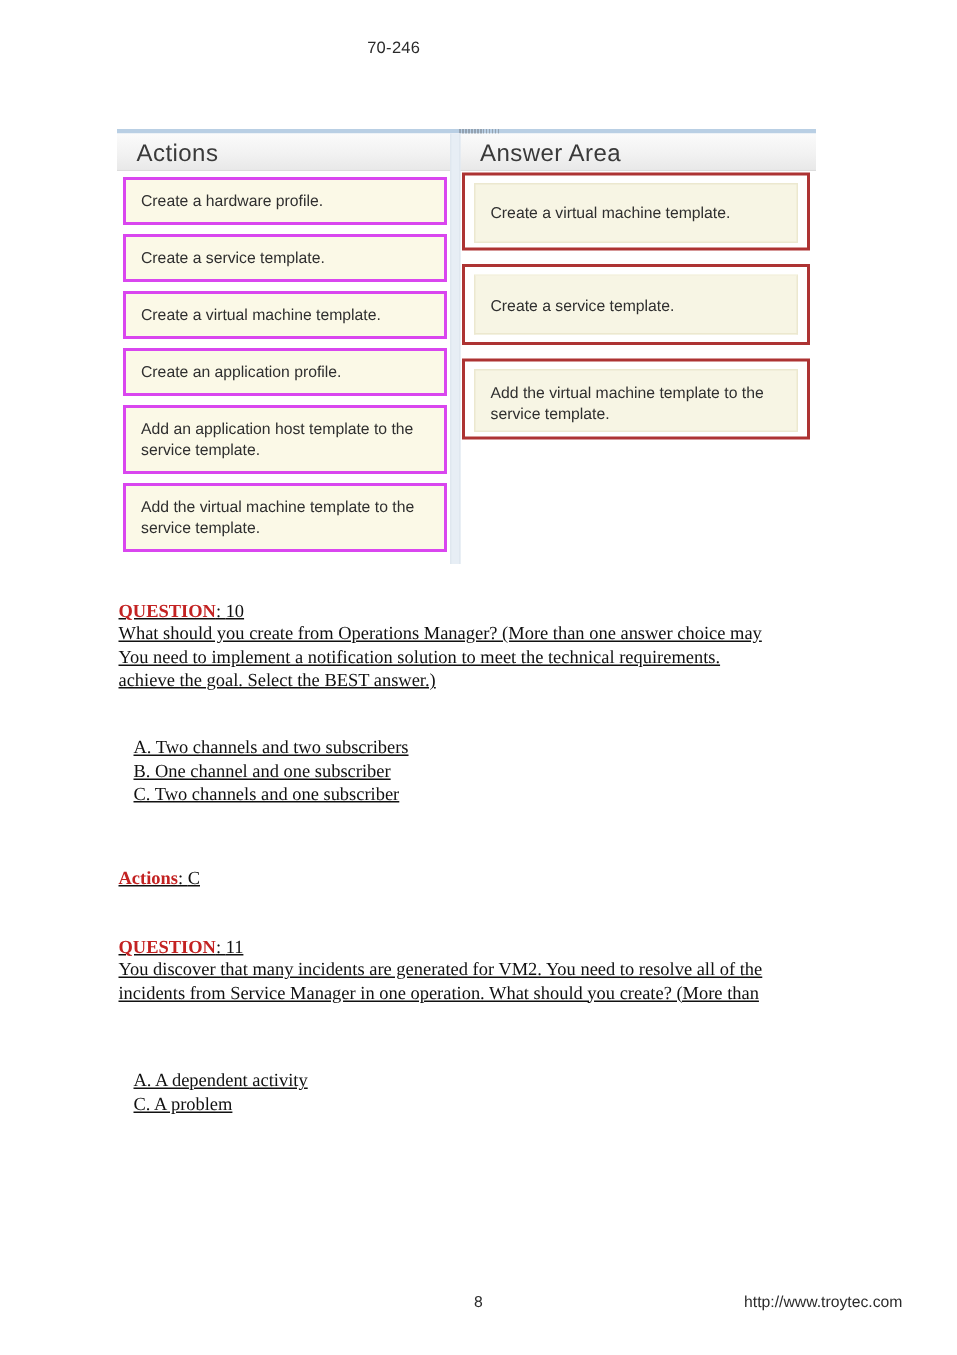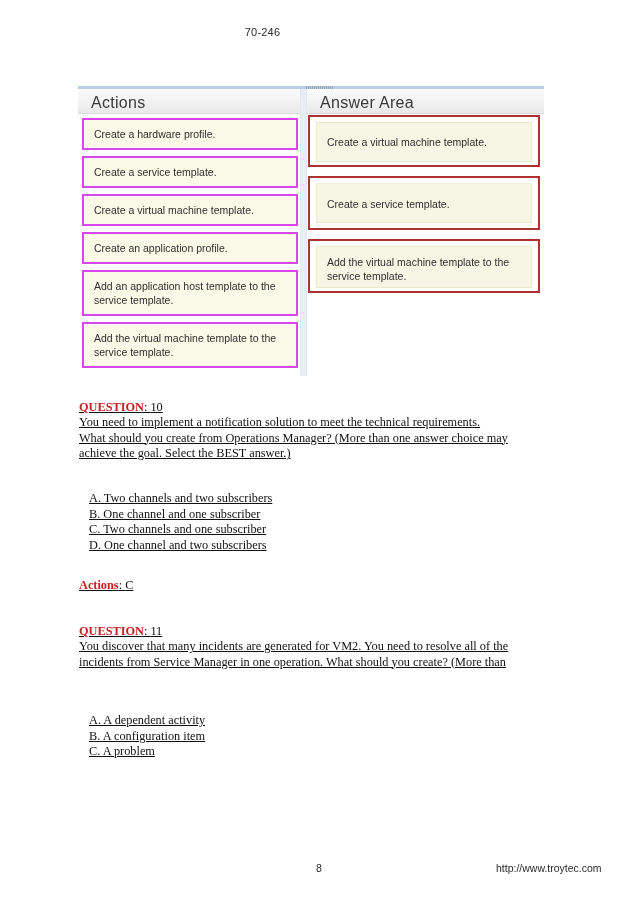--- a/index.html
+++ b/index.html
@@ -221,45 +221,43 @@
       <div class="inner">Add the virtual machine template to the service template.</div>
     </div>
   </div>
 </div>
 
 <div class="body-text q-block" id="q10-head">
   <span class="lbl-red">QUESTION</span><span>: </span><span>10</span>
 </div>
 
 <div class="body-text q-stem" id="q10-stem">
+  <div>What should you create from Operations Manager? (More than one answer choice may</div>
   <div>You need to implement a notification solution to meet the technical requirements.</div>
-  <div>What should you create from Operations Manager? (More than one answer choice may</div>
   <div>achieve the goal. Select the BEST answer.)</div>
 </div>
 
 <div class="body-text opts" id="q10-opts">
   <div class="opt-line">A. Two channels and two subscribers</div>
   <div class="opt-line">B. One channel and one subscriber</div>
   <div class="opt-line">C. Two channels and one subscriber</div>
-  <div class="opt-line">D. One channel and two subscribers</div>
 </div>
 
 <div class="body-text" id="answer10">
   <span class="lbl-red">Actions</span><span>: </span><span>C</span>
 </div>
 
 <div class="body-text q-block" id="q11-head">
   <span class="lbl-red">QUESTION</span><span>: </span><span>11</span>
 </div>
 
 <div class="body-text q-stem" id="q11-stem">
   <div>You discover that many incidents are generated for VM2. You need to resolve all of the</div>
   <div>incidents from Service Manager in one operation. What should you create? (More than</div>
 </div>
 
 <div class="body-text opts" id="q11-opts">
   <div class="opt-line">A. A dependent activity</div>
-  <div class="opt-line">B. A configuration item</div>
   <div class="opt-line">C. A problem</div>
 </div>
 
 <div class="footer-page">8</div>
 <div class="footer-url">http://www.troytec.com</div>
 
 </body></html>

